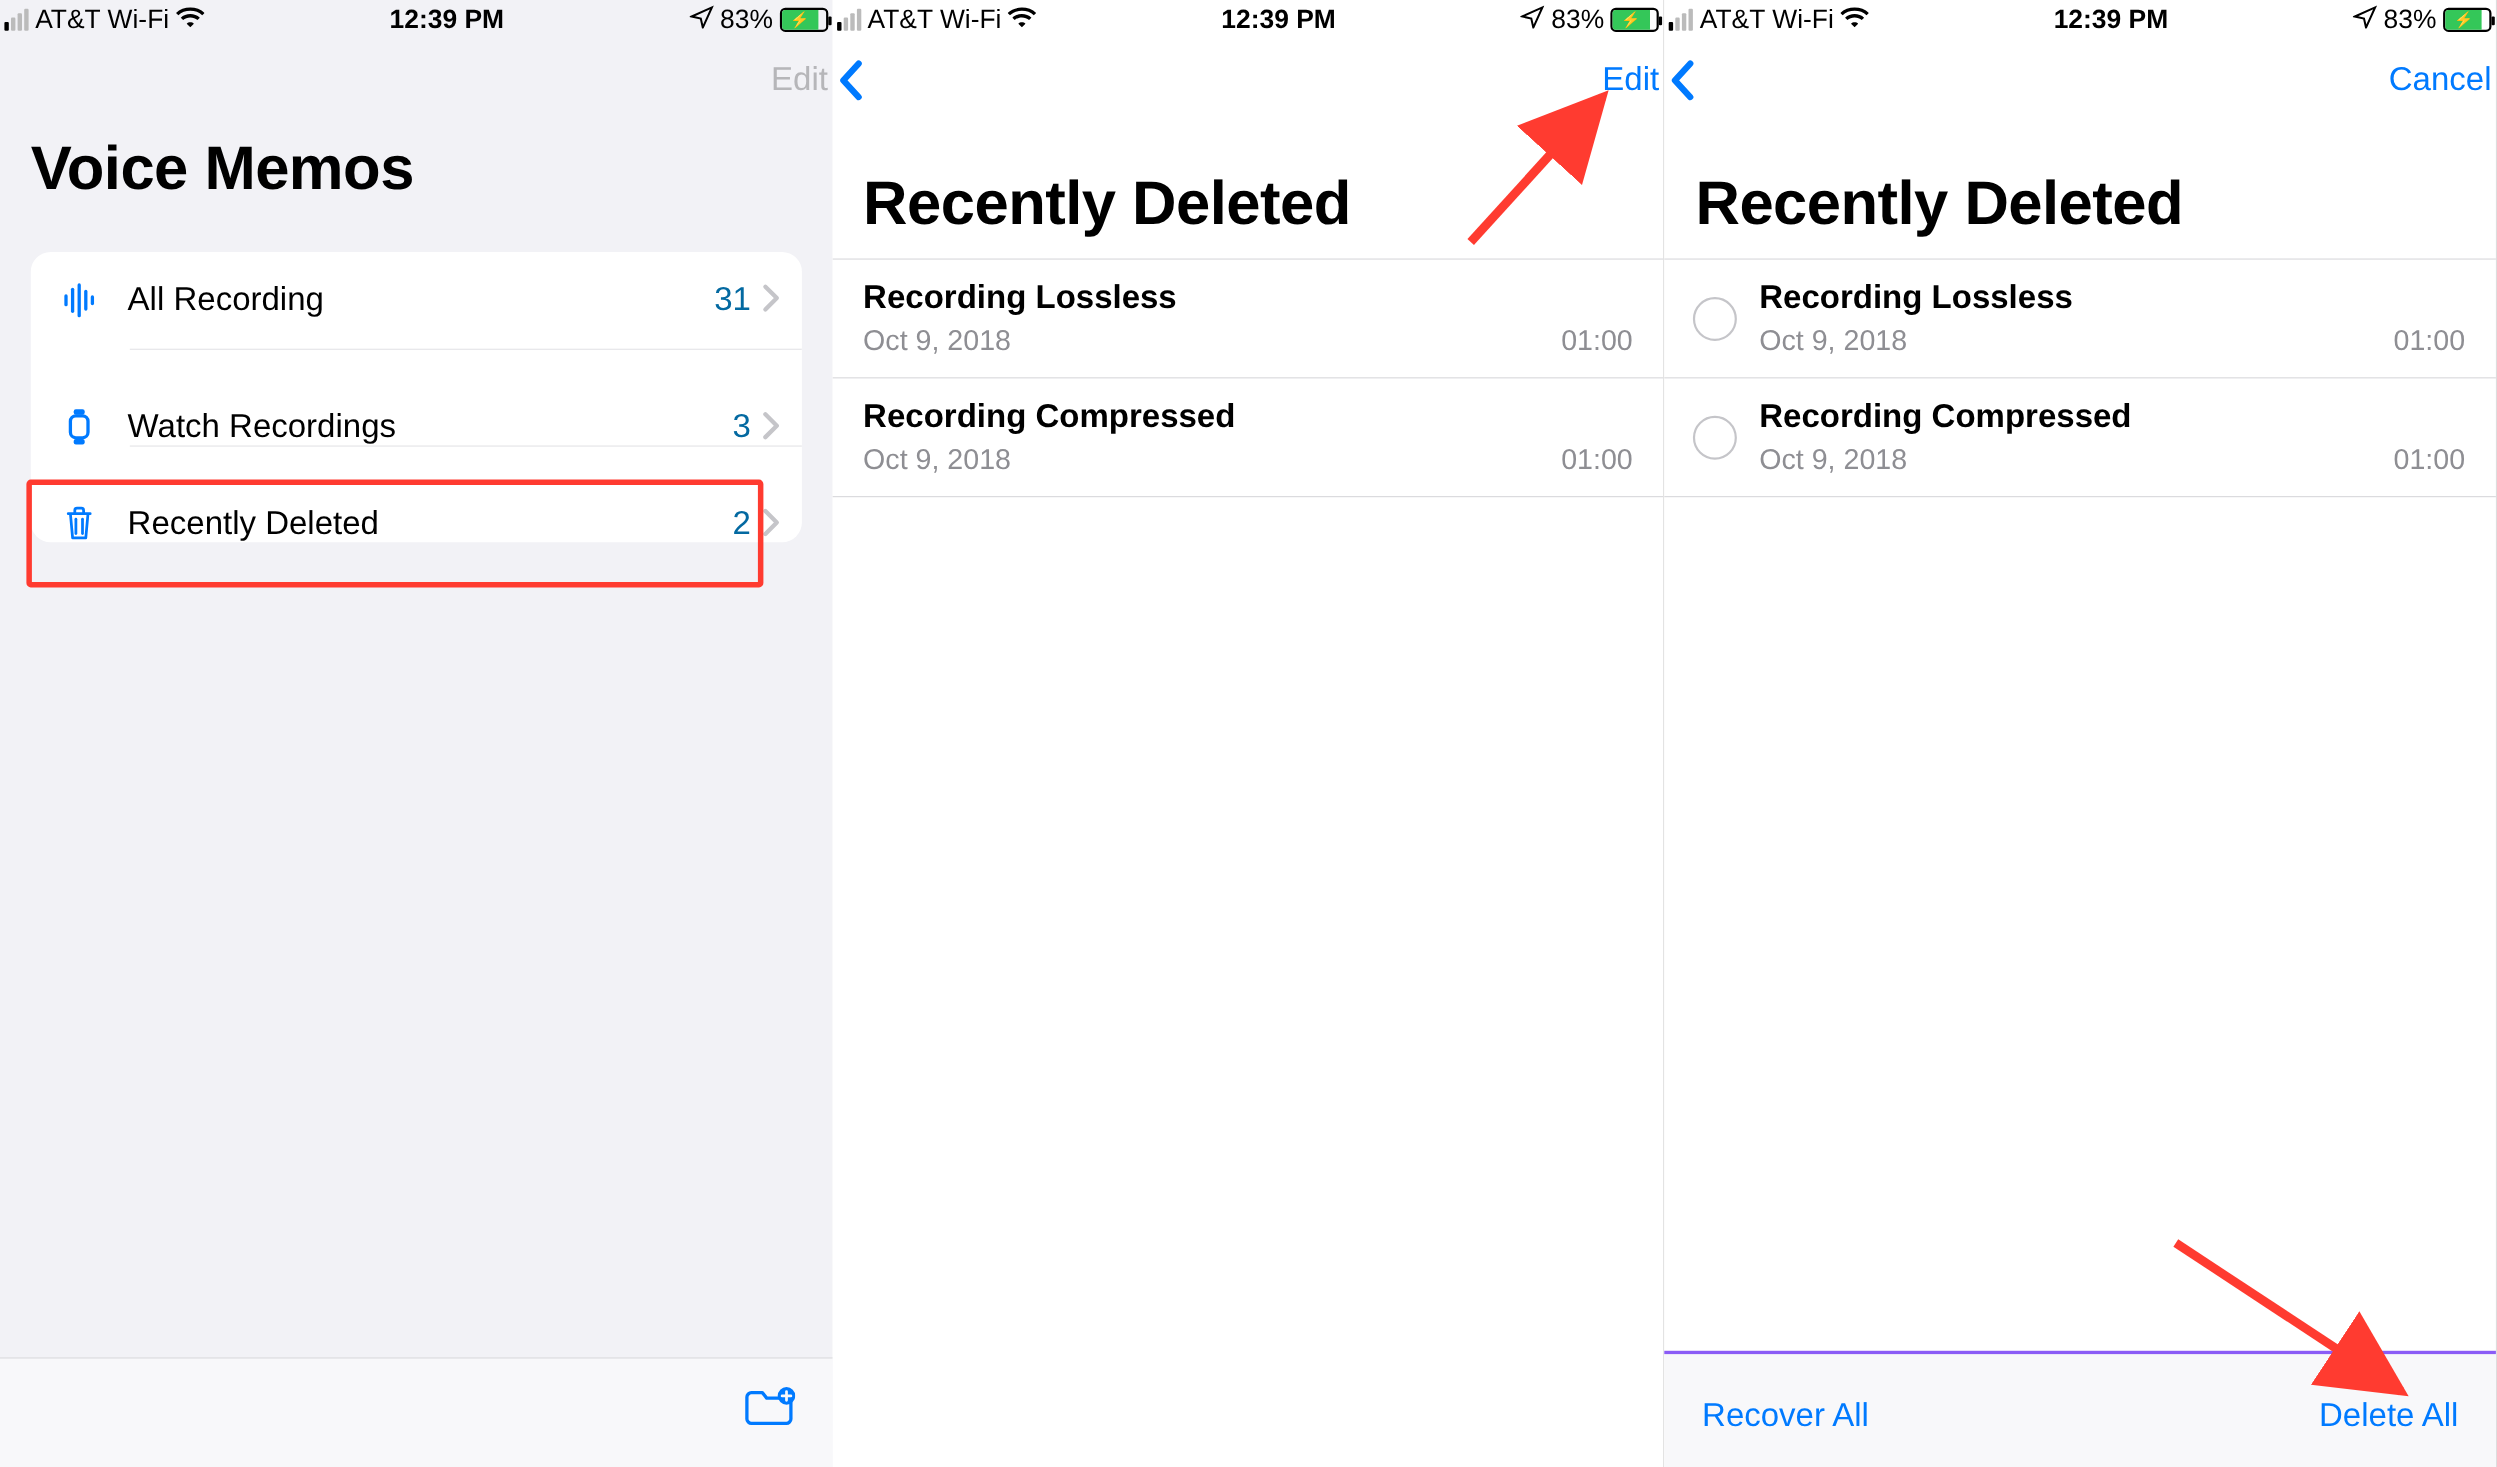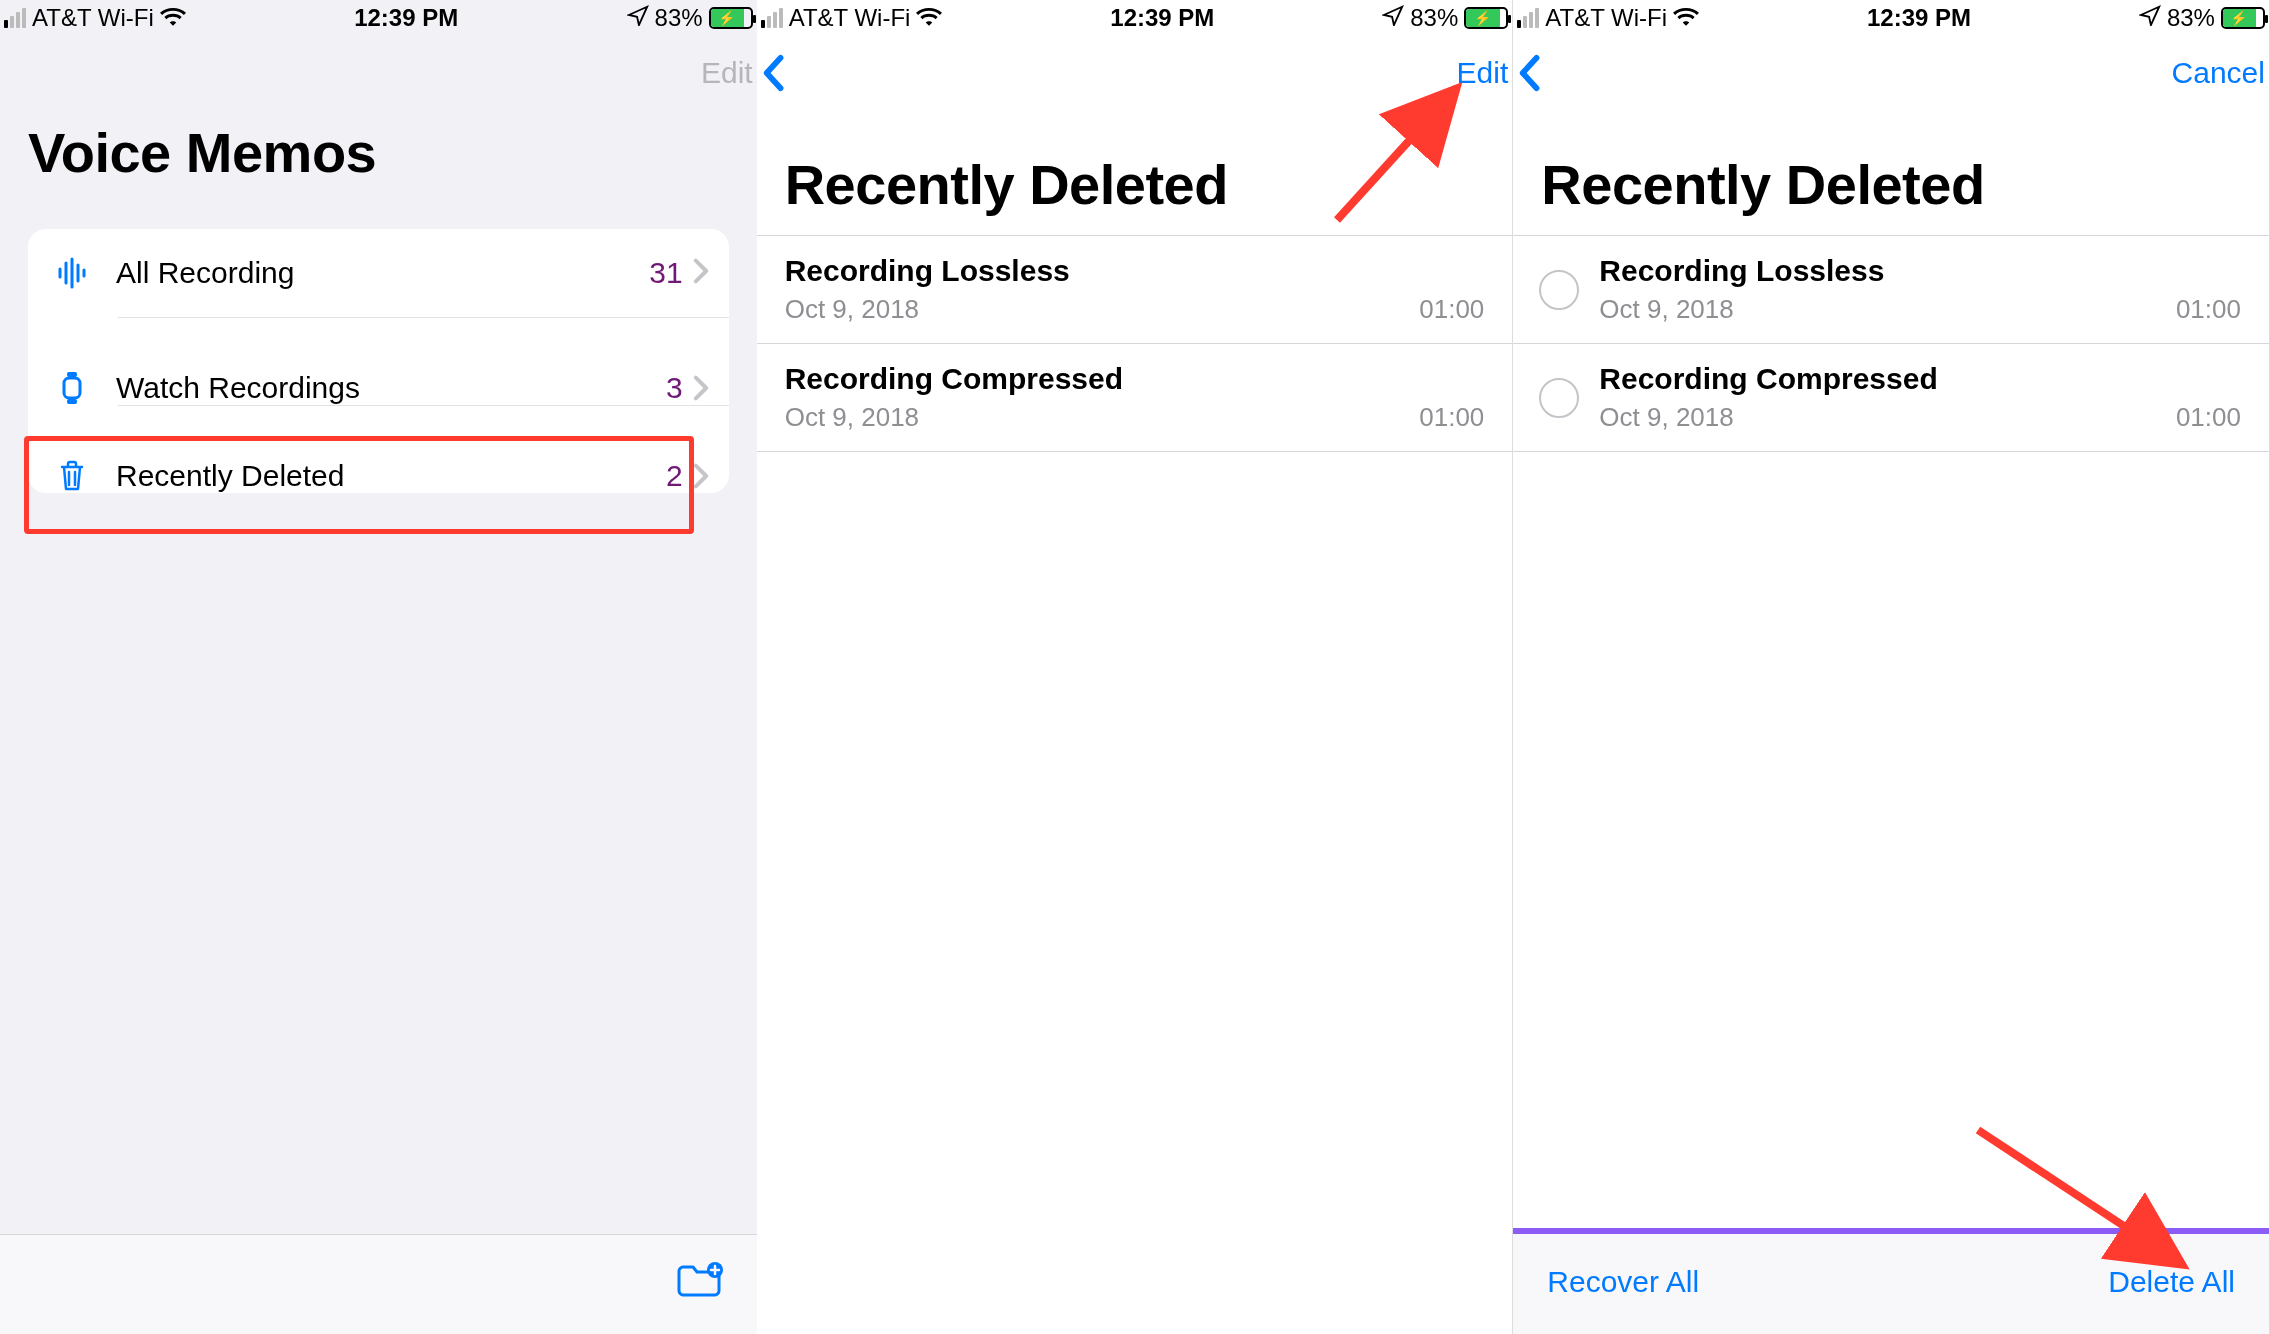--- a/index.html
+++ b/index.html
@@ -93,21 +93,21 @@
     padding: 0 20px 0 24px;
     position: relative;
   }
   .folder-row + .folder-row { border-top: 1px solid #e3e3e6; margin-left: 0; }
   .folder-row + .folder-row::before {
     content:""; position:absolute; top:0; left:90px; right:0; height:1px; background:#e3e3e6;
   }
   .folder-row + .folder-row { border-top: none; align-items: flex-end; }
   .folder-icon { width: 40px; display:flex; justify-content:center; margin-right: 24px; }
   .folder-label { flex:1; font-size: 30px; }
-  .folder-count { font-size: 30px; color: #701a75; margin-right: 10px; }
+  .folder-count { font-size: 30px; color: #0369a1; margin-right: 10px; }
   .chev-icon svg { width:16px; height:26px; }
   .chev-icon { color:#c5c5c9; }
 
   .highlight-box {
     position:absolute; border: 5px solid #ff3b30; border-radius: 4px;
     pointer-events:none;
   }
 
   
   .toolbar1 {
@@ -134,23 +134,23 @@
   }
   .rec-row .content { flex:1; padding-left: 28px; }
   .pane.third .rec-row .content { padding-left: 0; }
   .rec-title { font-size: 30px; font-weight:600; margin-bottom: 6px; }
   .rec-sub { display:flex; justify-content:space-between; font-size:26px; color:#8e8e93; }
 
   
   .toolbar3 {
     position:absolute; bottom:0; left:0; right:0;
     height: 106px;
-    border-top: 6px solid #8b5cf6;
+    border-top: 3px solid #8b5cf6;
     background:#f8f8fa;
-    display:flex; align-items:center; justify-content:space-between;
+    display:flex; align-items:flex-end; justify-content:space-between;
     padding: 26px 34px 30px 34px;
   }
   .toolbar3 .tb-btn { font-size:30px; color:#007aff; }
 
   
   .arrow-annot { position:absolute; pointer-events:none; }
   .arrow-annot svg { overflow:visible; }
 </style>
 </head>
 <body>

